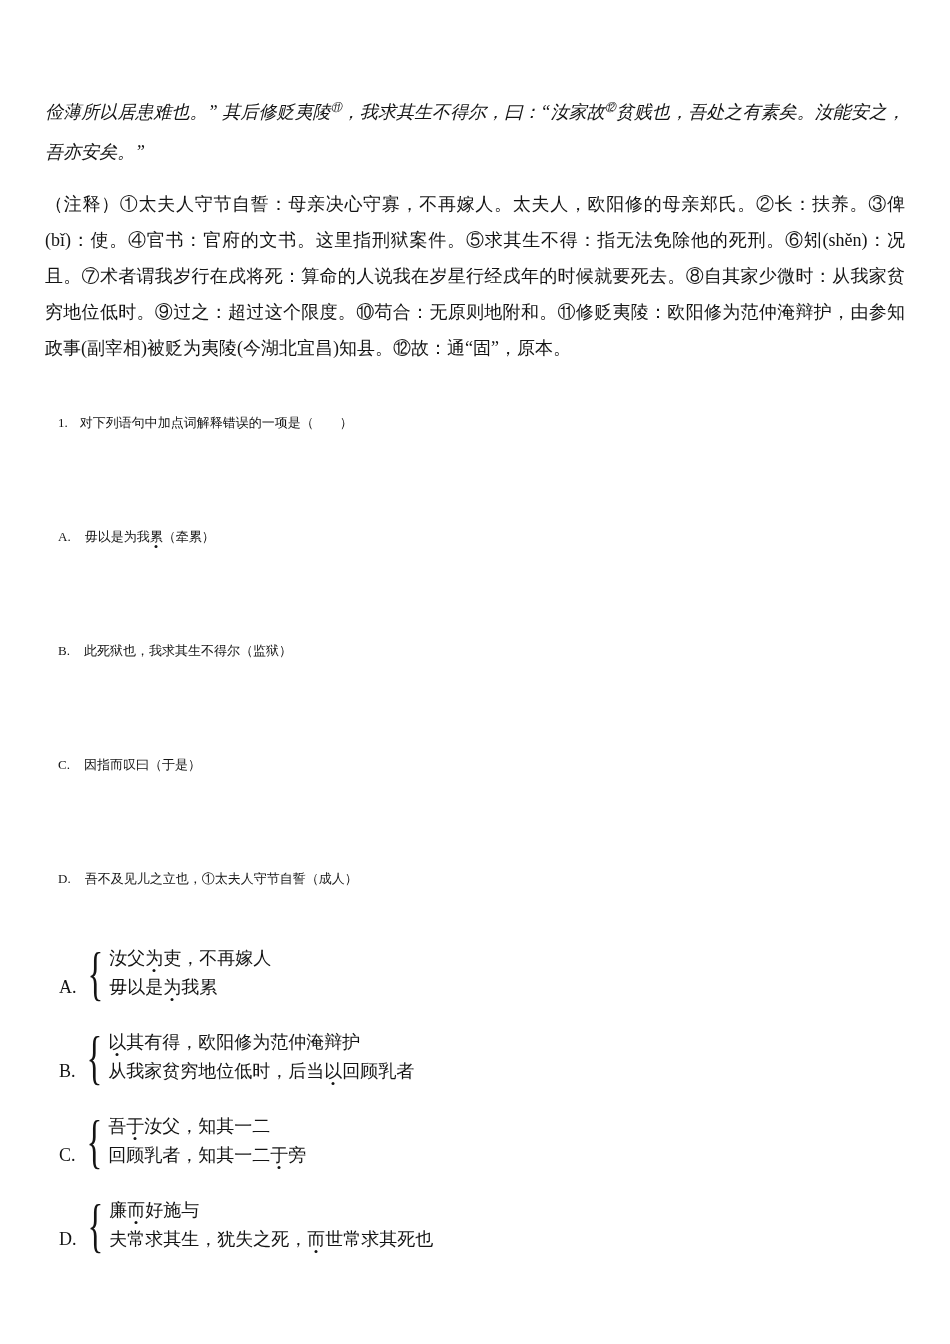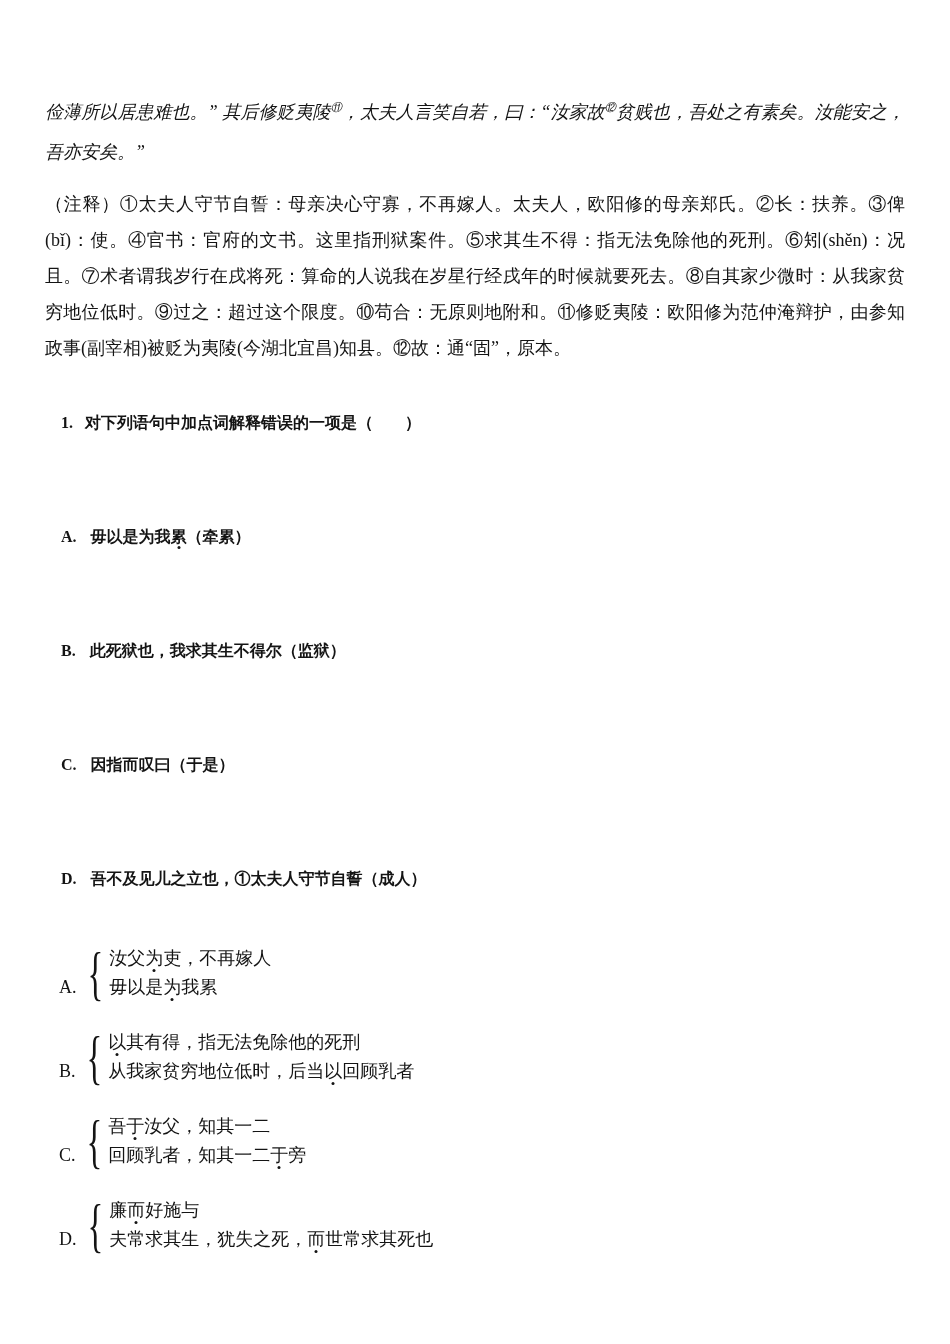--- a/index.html
+++ b/index.html
@@ -10,41 +10,41 @@
     padding:92px 45px 0 45px;
     background:#ffffff;
     color:#141414;
     font-family:"Liberation Serif","DejaVu Serif",serif;
     overflow:hidden;
   }
   p{margin:0;}
   .kai{font-style:italic;}   
   .intro{font-size:18px;line-height:40px;text-align:justify;}
   .notes{font-size:18px;line-height:36px;text-align:justify;margin-top:14px;}
-  .line{font-size:16px;line-height:38px;white-space:pre-wrap;font-weight:bold;}
+  .line{font-size:13px;line-height:38px;white-space:pre-wrap;}
   .qnum{margin-right:12px;}
   .optlabel{margin-right:14px;}
   
   .group{display:flex;align-items:stretch;margin:8px 0 26px 14px;}
   .glabel{align-self:flex-end;font-size:18px;line-height:29px;margin-right:8px;}
   .brace{align-self:center;font-size:60px;line-height:0.95;font-weight:100;transform:scaleX(0.55);margin:0 0px 0 -4px;font-style:normal;}
   .brace::before{content:"{";}
   .glines{display:flex;flex-direction:column;justify-content:center;}
   .gline{font-size:18px;line-height:29px;}
   
   .dotted{position:relative;}
   .dotted::after{content:"";position:absolute;left:50%;transform:translateX(-50%);bottom:-4px;width:3px;height:3px;border-radius:50%;background:#141414;}
   .sup{vertical-align:super;font-size:11px;line-height:0;}
 </style>
 </head>
 <body>
 
 <div class="page">
 
-  <p class="intro kai"><span>俭薄所以居患难也。” 其后修贬夷陵</span><span class="sup">⑪</span><span>，太夫人言笑自若，曰：“汝家故</span><span class="sup">⑫</span><span>贫贱也，吾处之有素矣。汝能安之，吾亦安矣。”</span></p>
+  <p class="intro kai"><span>俭薄所以居患难也。” 其后修贬夷陵</span><span class="sup">⑪</span><span>，我求其生不得尔，曰：“汝家故</span><span class="sup">⑫</span><span>贫贱也，吾处之有素矣。汝能安之，吾亦安矣。”</span></p>
 
   <p class="notes">（注释）①太夫人守节自誓：母亲决心守寡，不再嫁人。太夫人，欧阳修的母亲郑氏。②长：扶养。③俾(bǐ)：使。④官书：官府的文书。这里指刑狱案件。⑤求其生不得：指无法免除他的死刑。⑥矧(shěn)：况且。⑦术者谓我岁行在戌将死：算命的人说我在岁星行经戌年的时候就要死去。⑧自其家少微时：从我家贫穷地位低时。⑨过之：超过这个限度。⑩苟合：无原则地附和。⑪修贬夷陵：欧阳修为范仲淹辩护，由参知政事(副宰相)被贬为夷陵(今湖北宜昌)知县。⑫故：通“固”，原本。</p>
 
   <div class="line">
     <span class="qnum">1.</span><span>对下列语句中加点词解释错误的一项是（　　）</span>
   </div>
   <div class="line">
     <span class="optlabel">A.</span><span><span>毋以是为我</span><span class="dotted">累</span><span>（牵累）</span></span>
   </div>
   <div class="line">
@@ -64,21 +64,21 @@
     <span class="glines">
       <span class="gline"><span>汝父</span><span class="dotted">为</span><span>吏，不再嫁人</span></span>
       <span class="gline"><span>毋以是</span><span class="dotted">为</span><span>我累</span></span>
     </span>
   </div>
 
   <div class="group">
     <span class="glabel">B.</span>
     <span class="brace"></span>
     <span class="glines">
-      <span class="gline"><span class="dotted">以</span><span>其有得，指无法免除他的死刑</span></span>
+      <span class="gline"><span class="dotted">以</span><span>其有得，欧阳修为范仲淹辩护</span></span>
       <span class="gline"><span>从我家贫穷地位低时，后当</span><span class="dotted">以</span><span>回顾乳者</span></span>
     </span>
   </div>
 
   <div class="group">
     <span class="glabel">C.</span>
     <span class="brace"></span>
     <span class="glines">
       <span class="gline"><span>吾</span><span class="dotted">于</span><span>汝父，知其一二</span></span>
       <span class="gline"><span>回顾乳者，知其一二</span><span class="dotted">于</span><span>旁</span></span>

